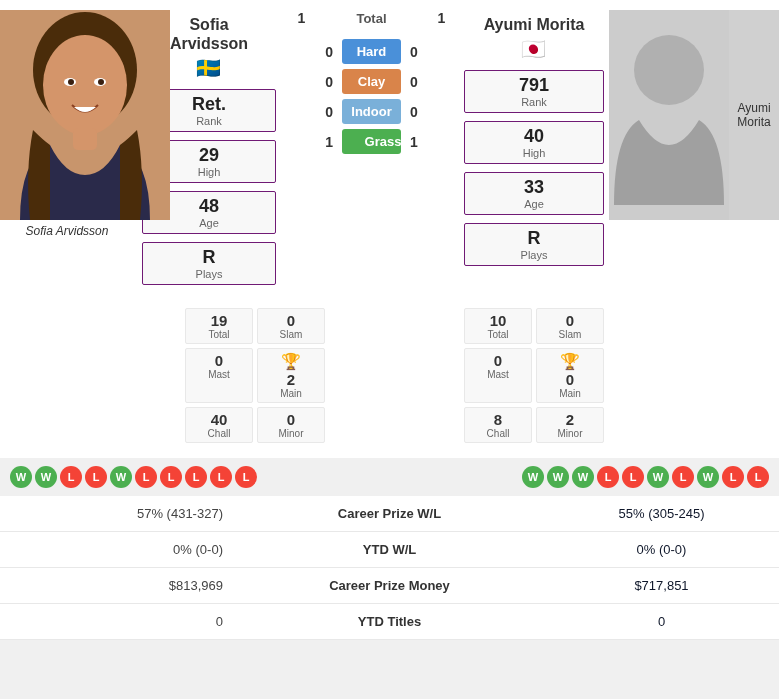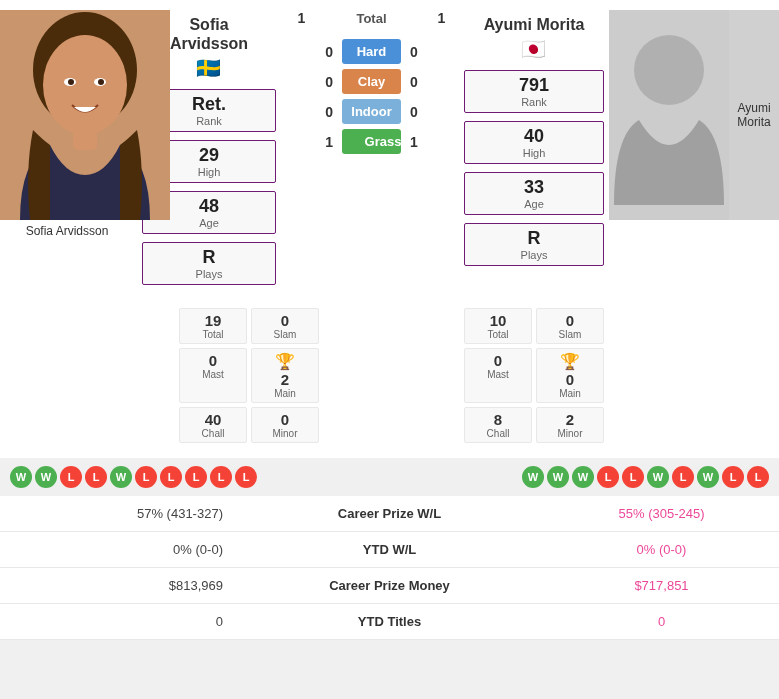--- a/index.html
+++ b/index.html
@@ -19,20 +19,21 @@
     
     .comparison-section {
       display: flex;
       flex-direction: row;
       background: #fff;
       padding: 10px 0;
     }
     .player1-photo-container {
       width: 134px;
       flex-shrink: 0;
+      font-style: italic;
     }
     .player2-photo-container {
       width: 170px;
       flex-shrink: 0;
       background: #d0d0d0;
       height: 210px;
       display: flex;
       align-items: center;
       justify-content: center;
     }
@@ -242,21 +243,21 @@
       text-align: center;
       font-weight: bold;
       color: #333;
     }
     .stats-table .left-val {
       text-align: right;
       color: #444;
     }
     .stats-table .right-val {
       text-align: center;
-      color: #ec4899;
+      color: #0f172a;
     }
   </style>
 </head>
 <body>
 
 <div class="main-container">
 
   <div class="comparison-section">
 
     <div class="player1-photo-container">
@@ -380,21 +381,21 @@
           <path d="M5 180 Q5 110 30 95 Q45 120 60 120 Q75 120 90 95 Q115 110 115 180 Z" fill="#a0a0a0"></path>
         </svg>
       </div>
       <div class="player-caption">
         <span>Ayumi Morita</span>
       </div>
     </div>
 
   </div>
 
-  <div style="display:flex; background:#fff; padding: 0 0 10px 4px;">
+  <div style="display:flex; background:#fff; padding: 0 0 10px 10px;">
 
     <div style="width:170px; flex-shrink:0;"></div>
     <div style="width:150px; flex-shrink:0; padding: 0 5px;">
       <div class="mini-stats-grid">
         <div class="mini-stat">
           <div class="mini-stat-value">19</div>
           <div class="mini-stat-label">Total</div>
         </div>
         <div class="mini-stat">
           <div class="mini-stat-value">0</div>

